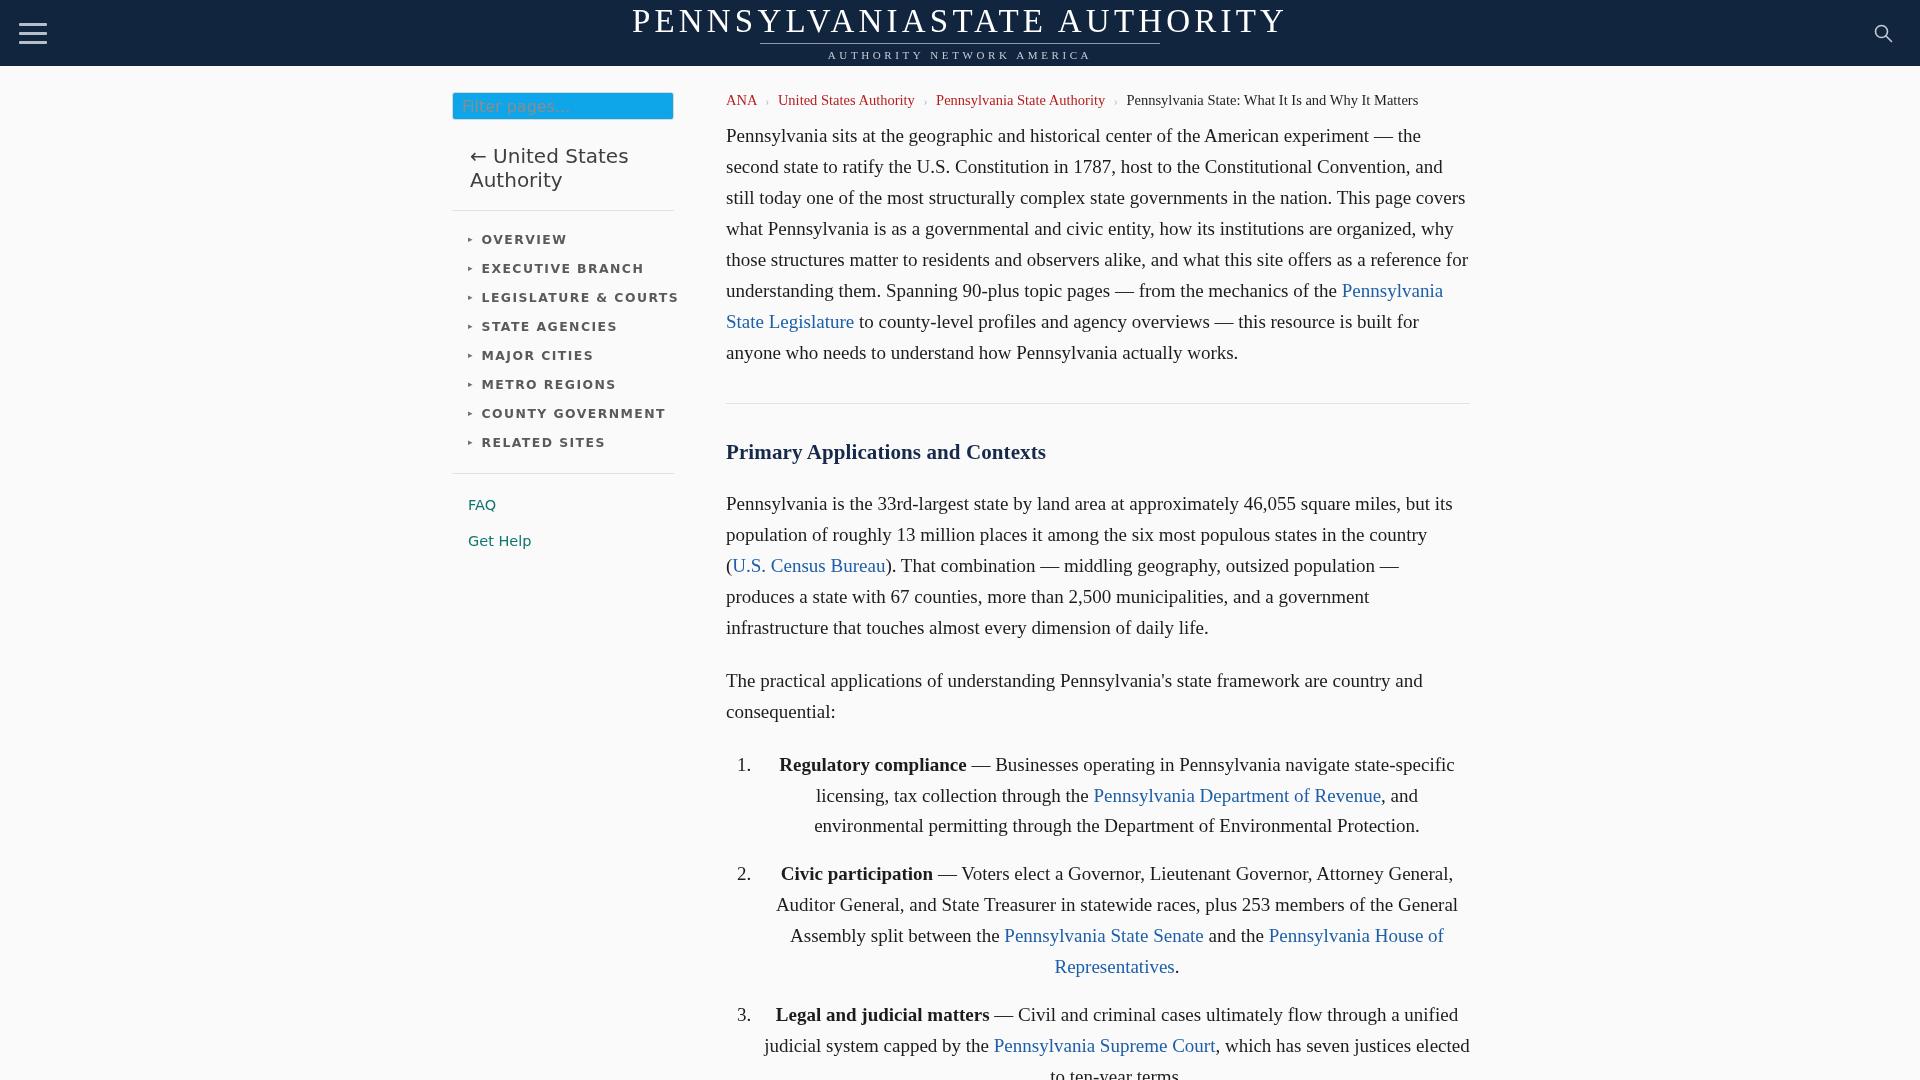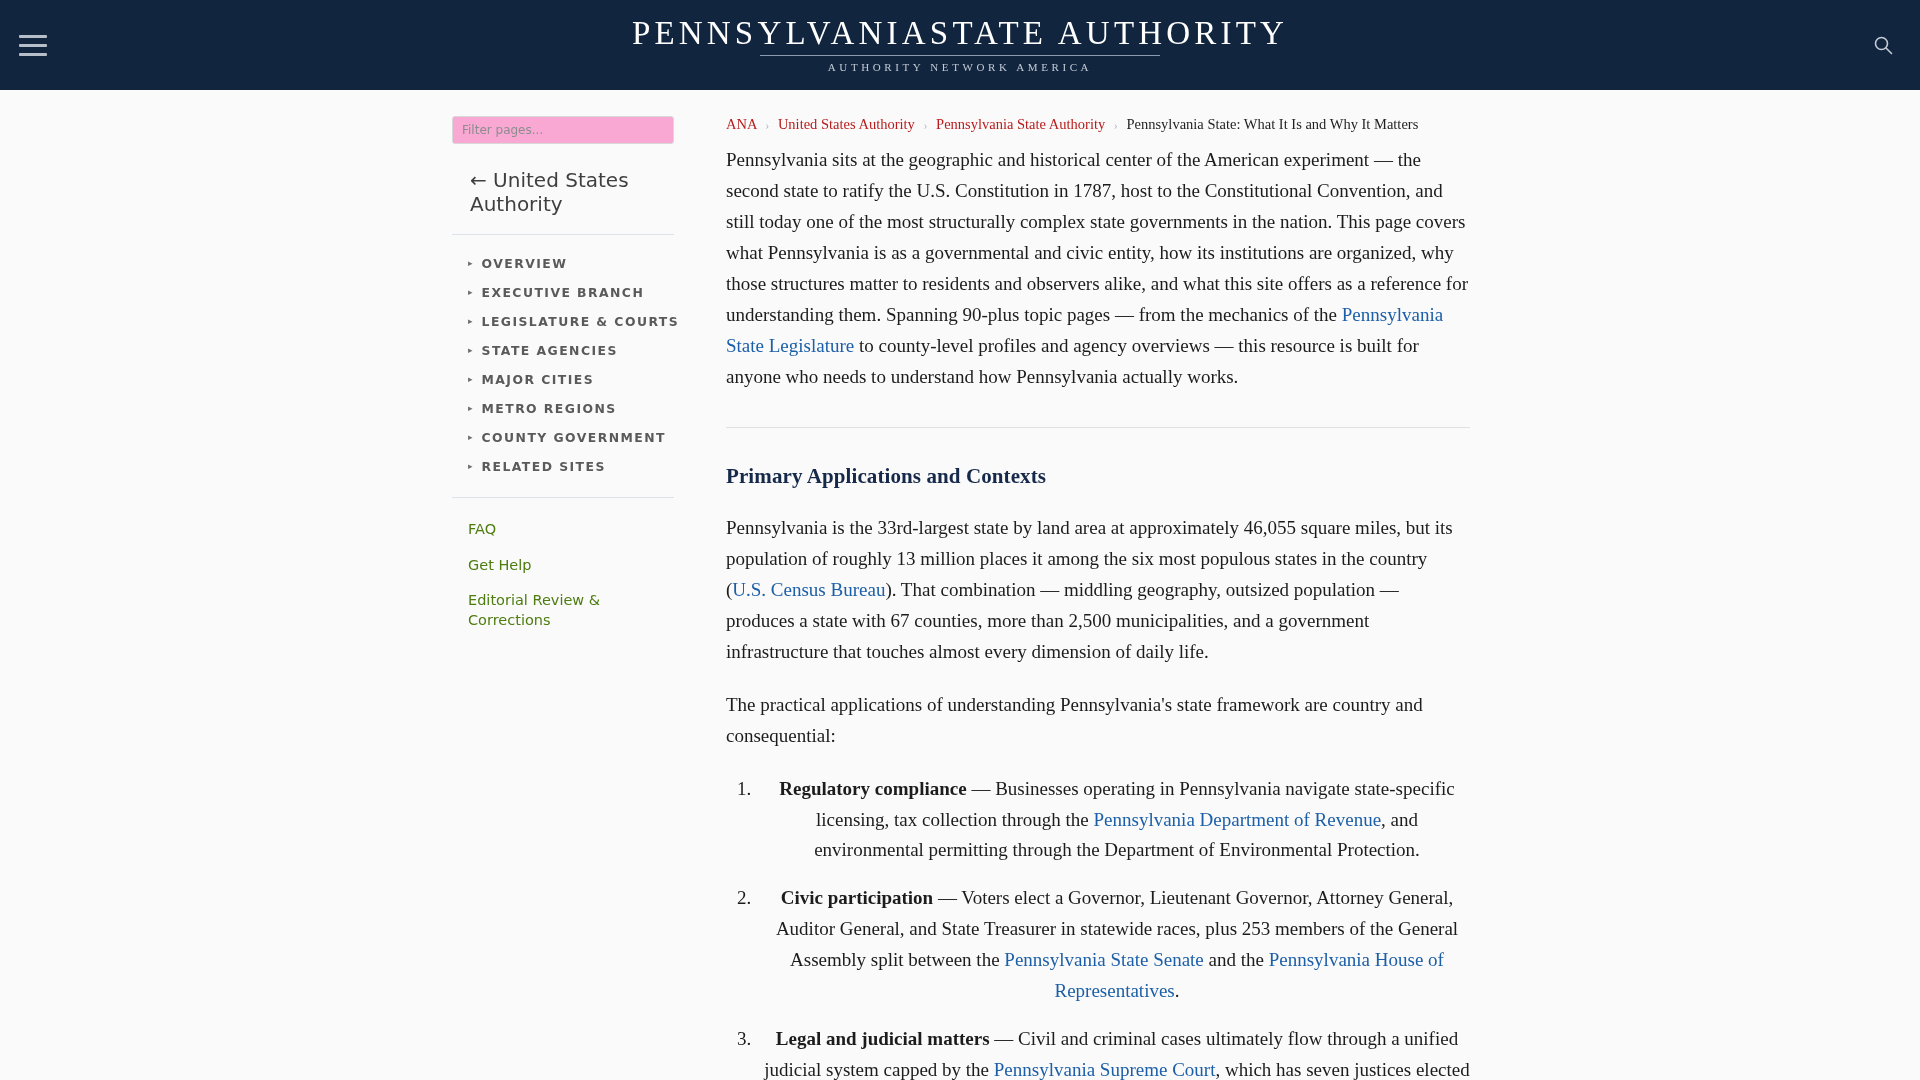--- a/index.html
+++ b/index.html
@@ -11,21 +11,21 @@
   }
   body {
     font-family: "Liberation Serif", "DejaVu Serif", serif;
     color: #1a1a1a;
     -webkit-font-smoothing: antialiased;
   }
 
   
   .site-header {
     position: relative;
-    height: 90px;
+    height: 66px;
     background: #12253f;
     display: flex;
     align-items: center;
     justify-content: center;
   }
   .hamburger {
     position: absolute;
     left: 14px;
     top: 50%;
     transform: translateY(-50%);
@@ -97,24 +97,24 @@
     width: 222px;
     flex: none;
     font-family: "DejaVu Sans", "Liberation Sans", sans-serif;
     padding-bottom: 40px;
   }
   .filter-input {
     width: 222px;
     height: 28px;
     border: 1px solid #d8d8d8;
     border-radius: 3px;
-    background: #f9a8d4;
+    background: #0ea5e9;
     padding: 0 9px;
     font-family: "DejaVu Sans", "Liberation Sans", sans-serif;
-    font-size: 12px;
+    font-size: 16px;
     color: #333;
     outline: none;
   }
   .filter-input::placeholder { color: #8d8d8d; }
 
   .back-link {
     display: block;
     margin-top: 24px;
     padding-left: 18px;
     font-size: 20px;
@@ -152,21 +152,21 @@
   .side-divider-2 {
     height: 1px;
     background: #dde3ea;
     margin: 16px 0 0 0;
   }
   .util-list { padding-top: 14px; }
   .util-link {
     display: block;
     padding: 8px 0 8px 16px;
     font-size: 14.5px;
-    color: #4d7c0f;
+    color: #0f766e;
     text-decoration: none;
     line-height: 1.35;
     cursor: pointer;
     max-width: 190px;
   }
 
   
   .content {
     width: 744px;
     flex: none;
@@ -299,21 +299,20 @@
         <span class="nav-caret">▸</span>
         <span class="nav-label">RELATED SITES</span>
       </div>
     </div>
 
     <div class="side-divider-2"></div>
 
     <div class="util-list">
       <a class="util-link">FAQ</a>
       <a class="util-link">Get Help</a>
-      <a class="util-link">Editorial Review &amp; Corrections</a>
     </div>
   </nav>
 
   <main class="content">
 
     <div class="breadcrumb">
       <a>ANA</a>
       <span class="sep">›</span>
       <a>United States Authority</a>
       <span class="sep">›</span>

